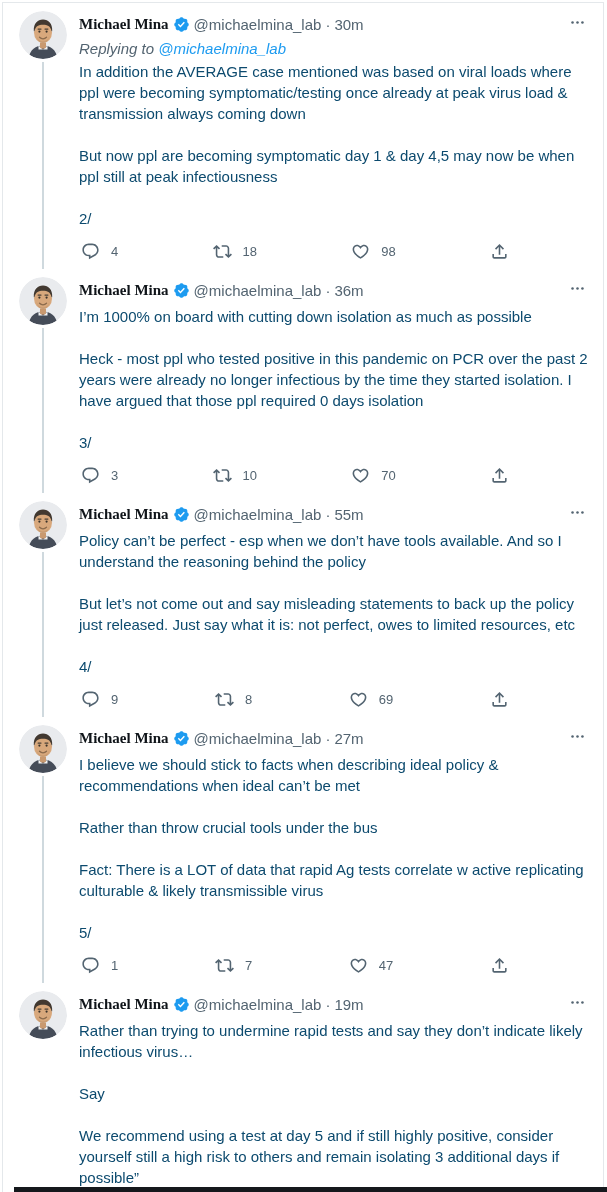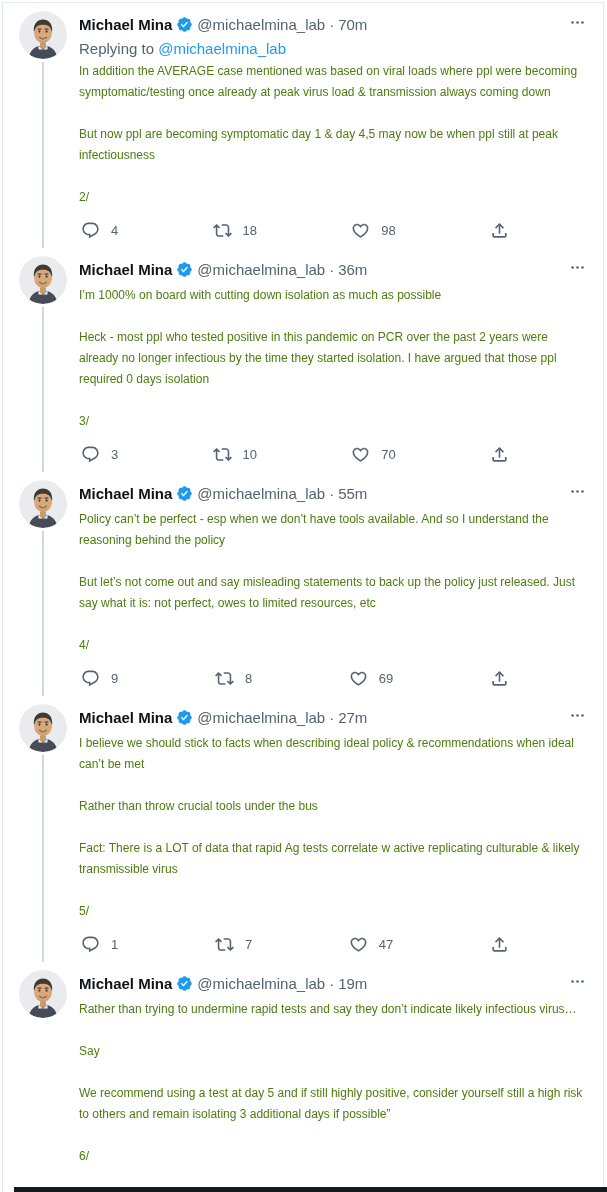--- a/index.html
+++ b/index.html
@@ -9,29 +9,29 @@
   .feed { position:absolute; left:2px; right:3px; top:2px; bottom:0;
           border-left:1px solid #e4e8eb; border-right:1px solid #e4e8eb; border-top:1px solid #e4e8eb;
           background:#fff; overflow:hidden; }
   article.tweet { display:flex; padding:8px 15px 0 16px; position:relative; background:#fff; cursor:pointer; }
   .avatar-col { width:48px; margin-right:12px; flex-shrink:0; display:flex; flex-direction:column; align-items:center; }
   .avatar { width:48px; height:48px; border-radius:50%; overflow:hidden; flex-shrink:0; }
   .avatar svg { display:block; width:48px; height:48px; }
   .thread-line { width:2px; flex:1 1 auto; background:#cfd9de; margin-top:3px; min-height:8px; }
   .content { flex:1; min-width:0; padding-top:1px; }
   .header { display:flex; align-items:center; gap:4px; line-height:19px; }
-  .name { font-weight:700; font-size:15px; color:#0f1419; white-space:nowrap; }
+  .name { font-weight:700; font-size:15px; color:#0f1419; white-space:nowrap;font-family:Liberation Serif, serif; }
   .badge { display:inline-flex; align-items:center; }
   .badge svg { width:17px; height:17px; display:block; }
   .meta { font-size:15px; color:#536471; white-space:nowrap; }
   .more { margin-left:auto; border:none; background:none; padding:2px 2px 6px 8px; cursor:pointer; align-self:flex-start; }
   .more svg { width:17px; height:17px; fill:#536471; display:block; }
-  .replying { font-size:15px; color:#536471; margin-top:2px; line-height:19px; }
+  .replying { font-size:15px; color:#536471; margin-top:2px; line-height:19px;font-style:italic; }
   .replying .link { color:#1d9bf0; }
-  .body { font-size:12px; line-height:21px; color:#4d7c0f; white-space:pre-line; margin-top:3px; word-wrap:break-word; }
+  .body { font-size:15px; line-height:21px; color:#0c4a6e; white-space:pre-line; margin-top:3px; word-wrap:break-word; }
   .actions { display:flex; justify-content:space-between; max-width:428px; margin:13px 0 8px 2px; }
   .action { display:flex; align-items:center; gap:11px; color:#536471; font-size:13px;
             background:none; border:none; padding:0; cursor:pointer; }
   .action svg { width:19px; height:19px; fill:#536471; display:block; }
   .count { color:#536471; font-size:13px; }
   .bottom-bar { position:absolute; left:14px; right:0; bottom:0; height:5px; background:#15181c; }
 </style>
 </head>
 <body>
 
@@ -67,21 +67,21 @@
     <div class="content">
       <div class="header">
         <span class="name">Michael Mina</span>
         <span class="badge">
           <svg viewBox="0 0 24 24">
                 <path fill="#1d9bf0" d="M22.25 12c0-1.43-.88-2.67-2.19-3.34.46-1.39.2-2.9-.81-3.91s-2.52-1.27-3.91-.81c-.66-1.31-1.91-2.19-3.34-2.19s-2.67.88-3.33 2.19c-1.4-.46-2.91-.2-3.92.81s-1.26 2.52-.8 3.91c-1.31.67-2.2 1.91-2.2 3.34s.89 2.67 2.2 3.34c-.46 1.39-.21 2.9.8 3.91s2.52 1.26 3.91.81c.67 1.31 1.91 2.19 3.34 2.19s2.68-.88 3.34-2.19c1.39.45 2.9.2 3.91-.81s1.27-2.52.81-3.91c1.31-.67 2.19-1.91 2.19-3.34zm-11.71 4.2L6.8 12.46l1.41-1.42 2.26 2.26 4.8-5.23 1.47 1.36-6.2 6.77z"></path>
               </svg>
         </span>
         <span class="meta">@michaelmina_lab</span>
         <span class="meta">·</span>
-        <span class="meta">70m</span>
+        <span class="meta">30m</span>
         <button class="more">
           <svg viewBox="0 0 24 24">
                 <circle cx="5" cy="12" r="1.8"></circle>
                 <circle cx="12" cy="12" r="1.8"></circle>
                 <circle cx="19" cy="12" r="1.8"></circle>
               </svg>
         </button>
       </div>
       <div class="replying">
         <span>Replying to </span>

